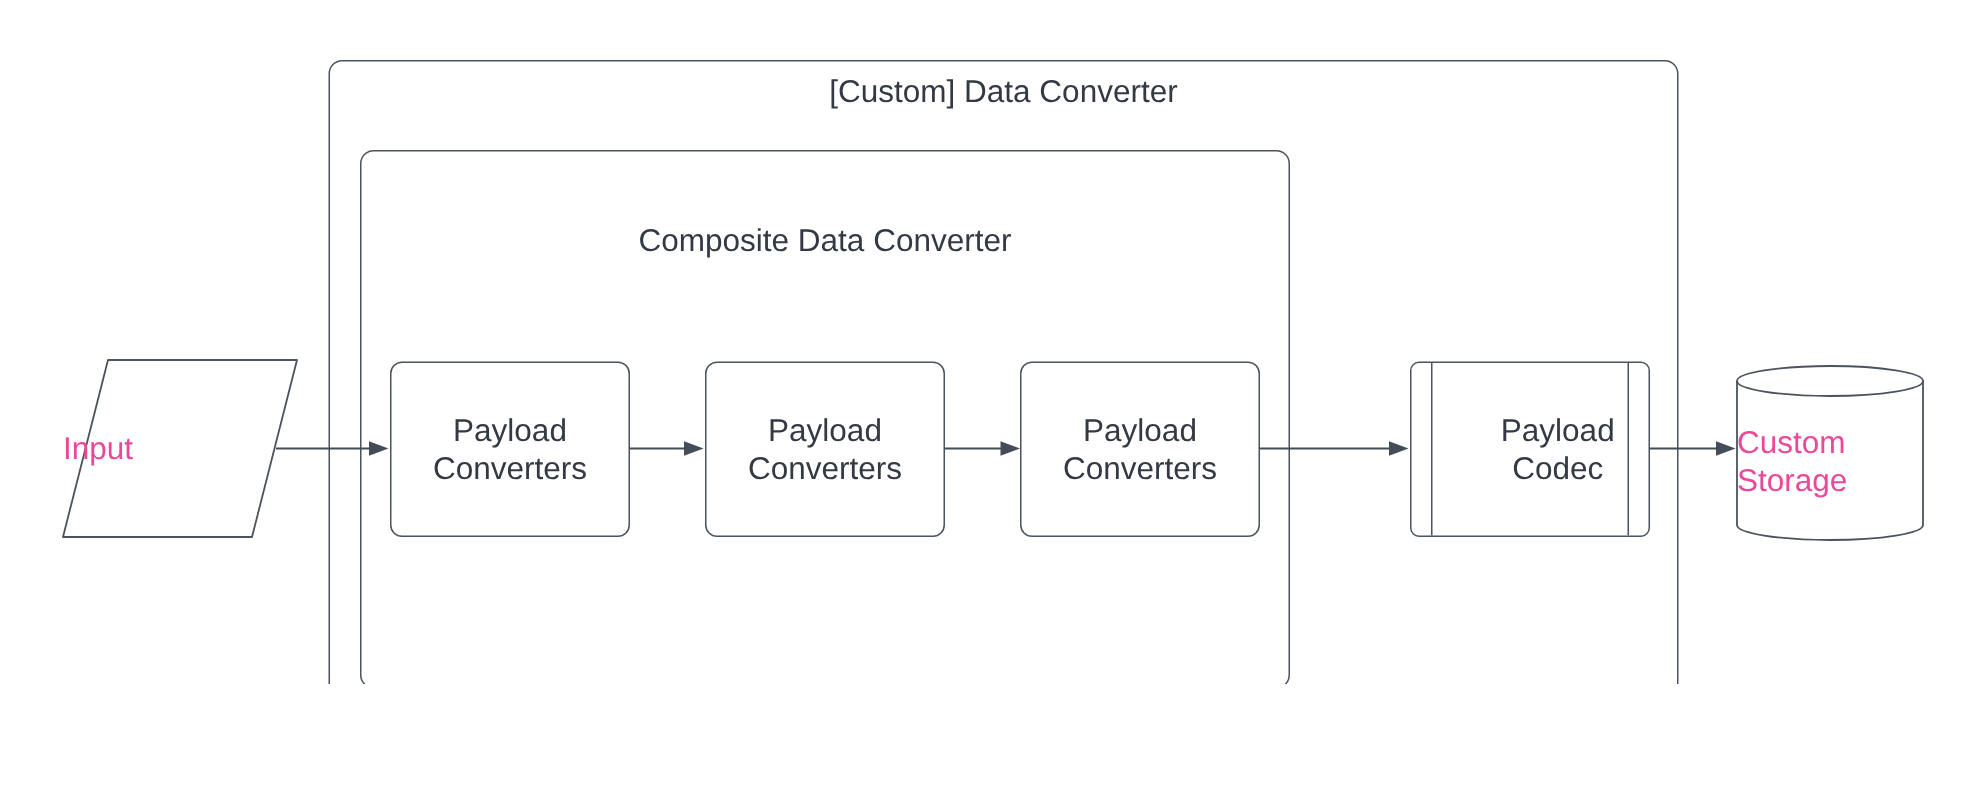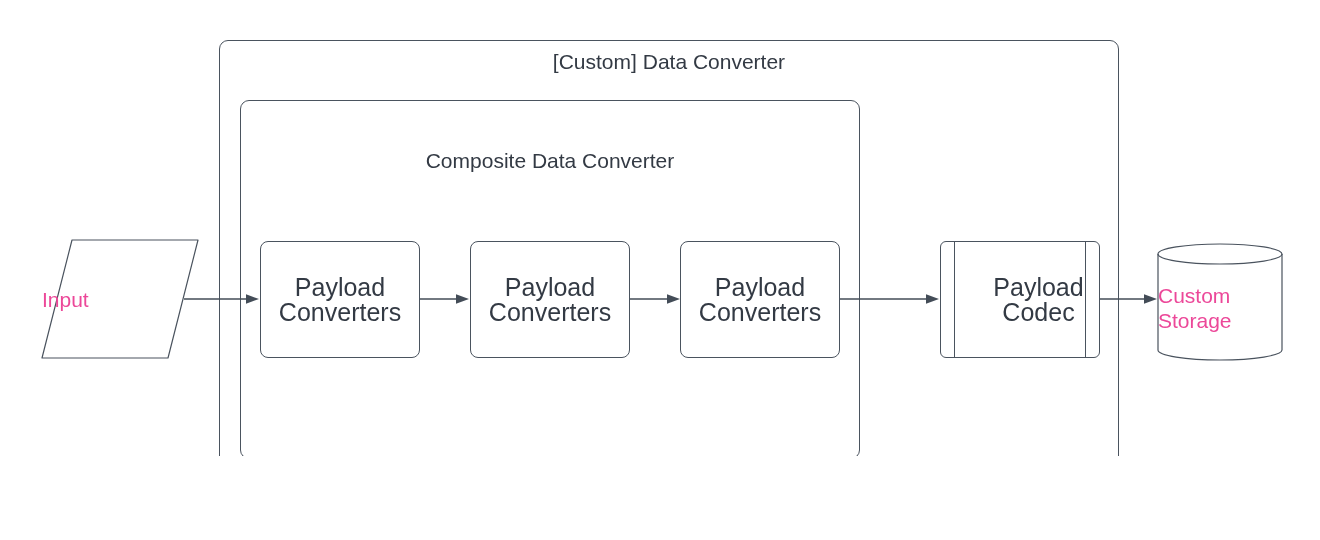--- a/index.html
+++ b/index.html
@@ -34,21 +34,21 @@
     box-sizing: border-box;
     border: 1px solid #4a535e;
     border-radius: 8px;
     background: #ffffff;
     display: flex;
     align-items: center;
     justify-content: center;
     z-index: 2;
   }
   .node-label {
-    font-size: 25px;
+    font-size: 21px;
     line-height: 25px;
     text-align: center;
     color: #333a44;
   }
   .codec-bar {
     position: absolute;
     top: 0;
     bottom: 0;
     width: 1px;
     background: #4a535e;

